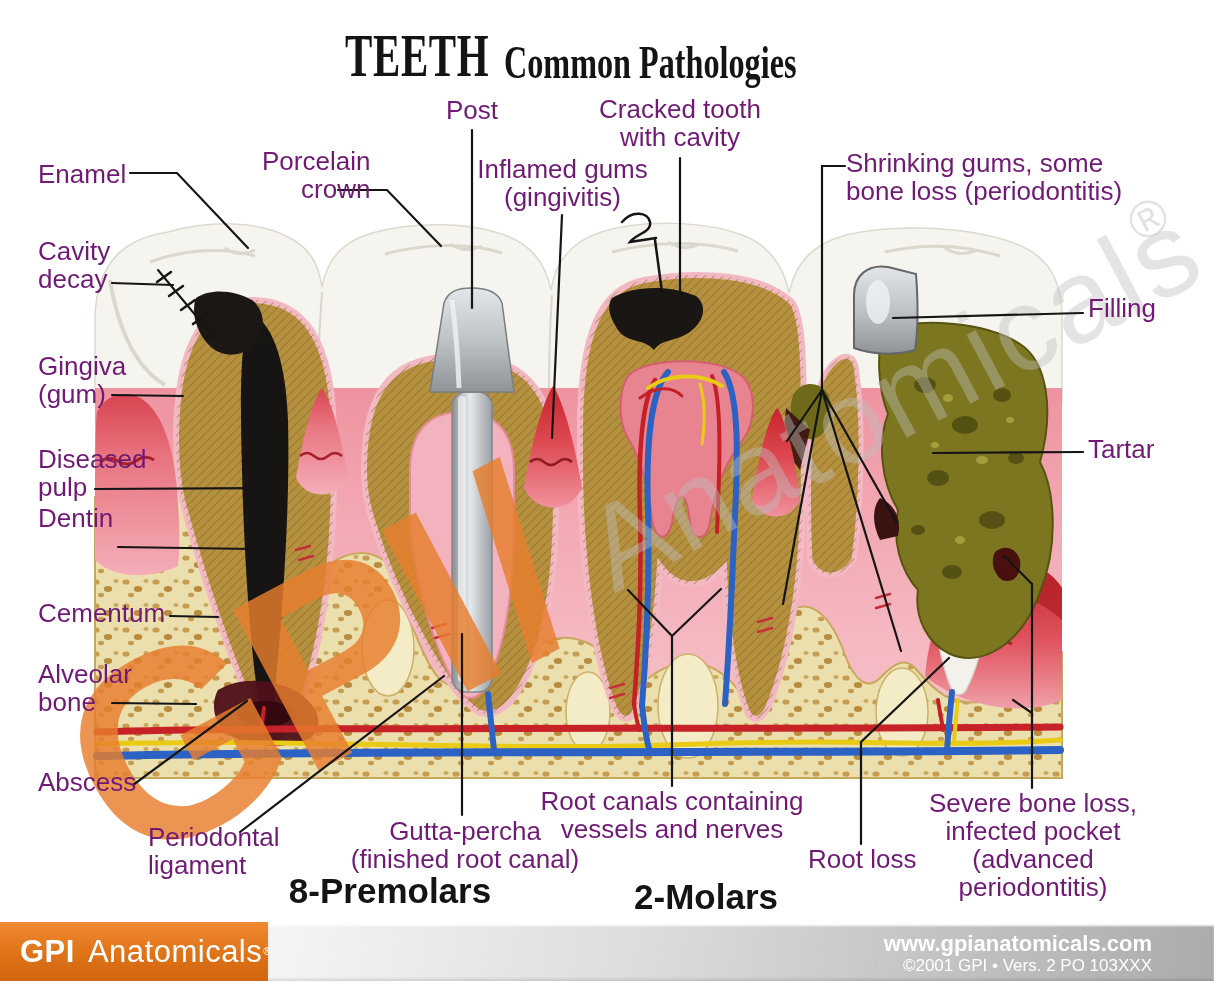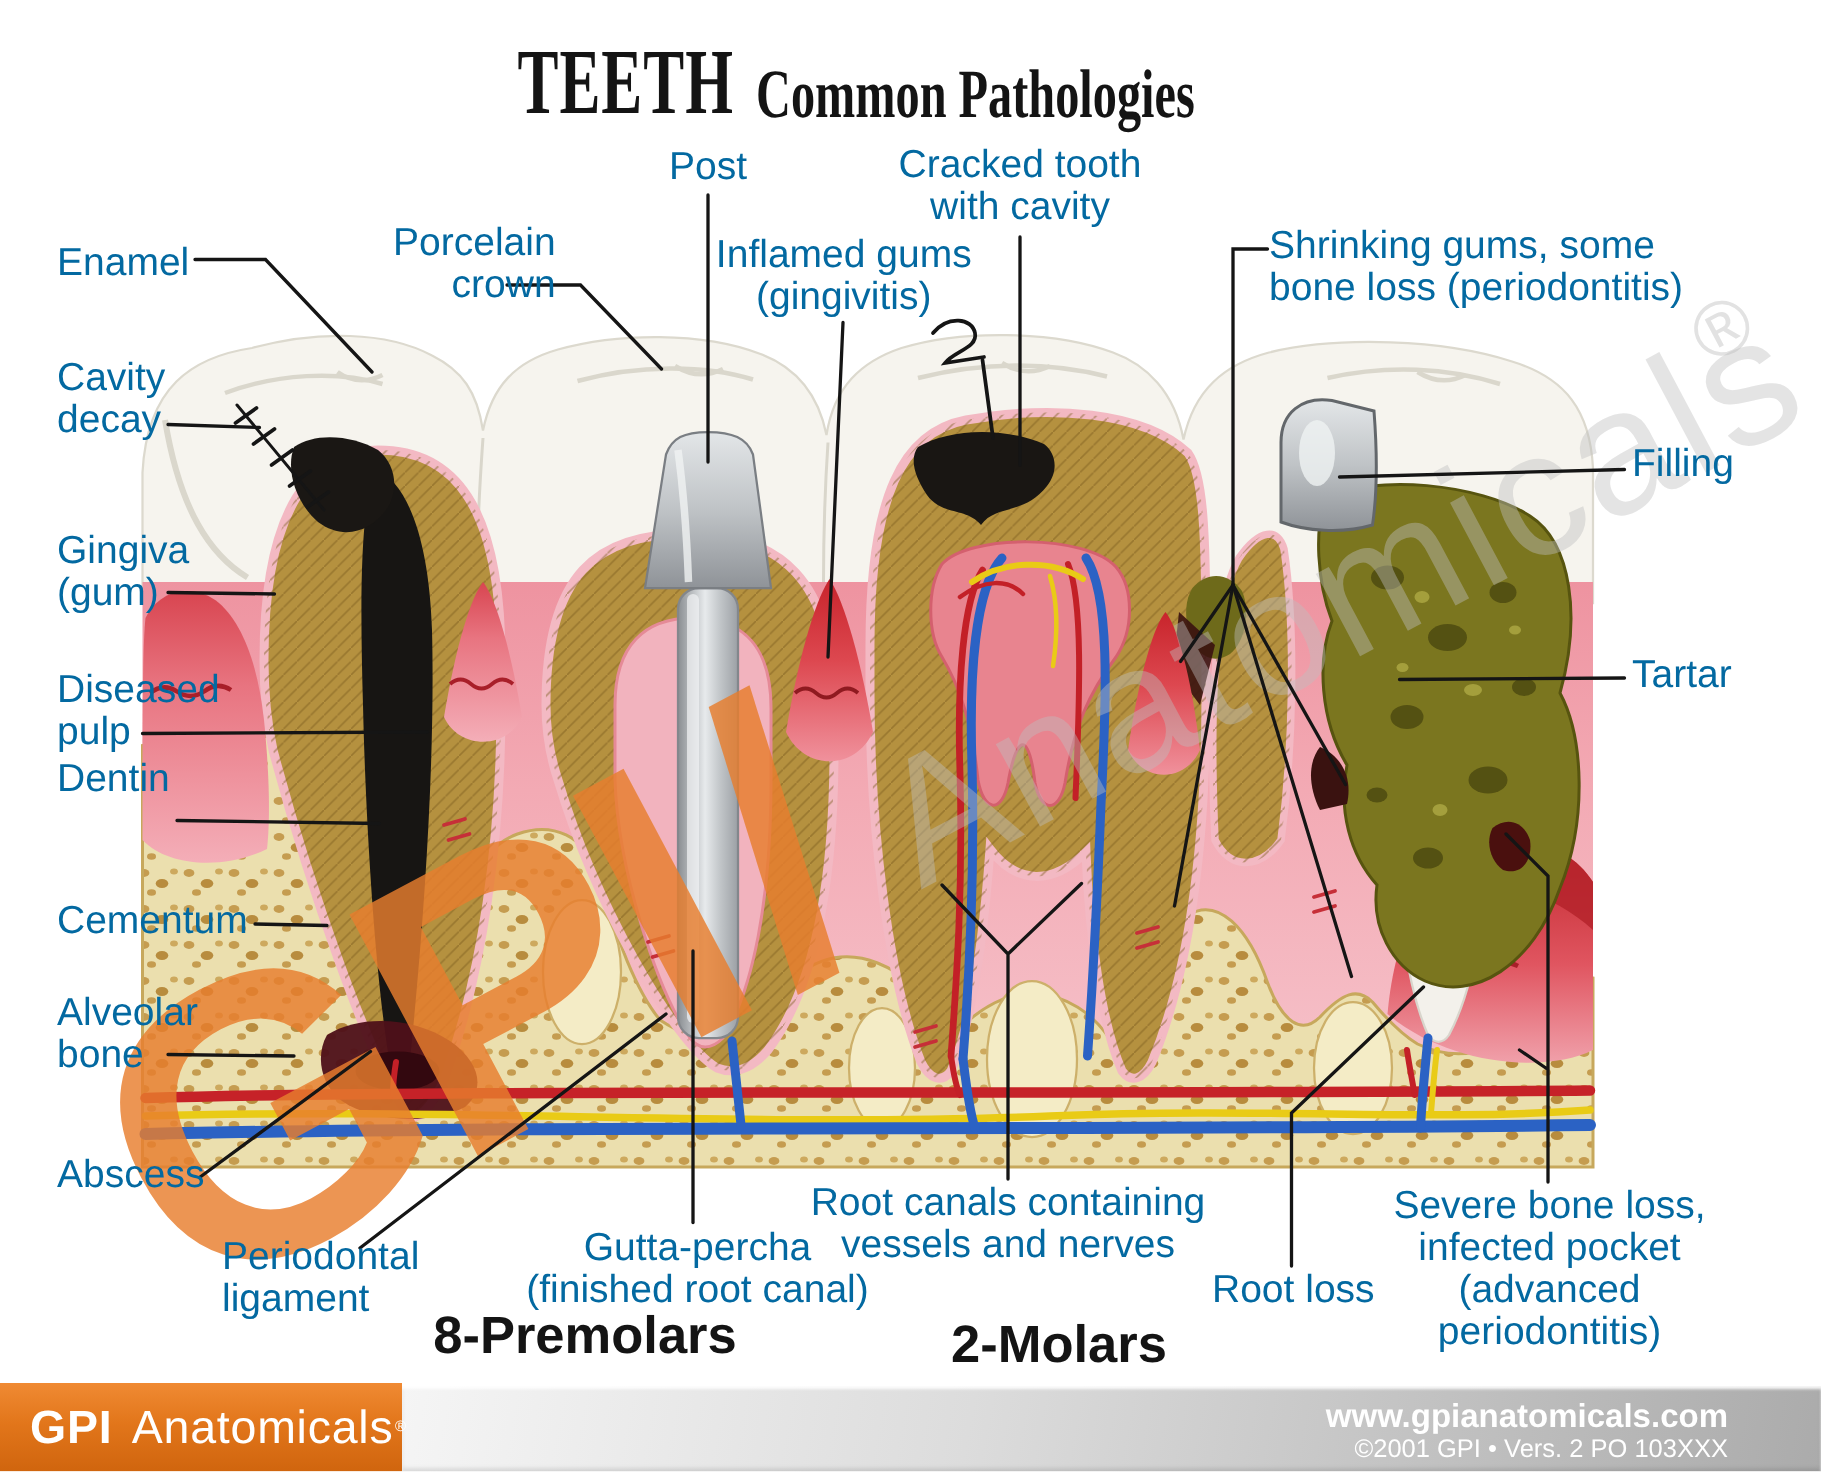--- a/index.html
+++ b/index.html
@@ -3,21 +3,21 @@
 <meta charset="utf-8">
 <style>
   html,body{margin:0;padding:0;background:#ffffff;}
   .stage{position:relative;width:1214px;height:981px;background:#ffffff;overflow:hidden;
          font-family:"Liberation Sans",sans-serif;color:#141414;}
   .stage svg{position:absolute;left:0;top:0;}
   .t1{position:absolute;left:345px;top:24px;font:bold 62px/1 "Liberation Serif",serif;
       transform:scale(.66,1);transform-origin:left top;letter-spacing:1px;}
   .t2{position:absolute;left:504px;top:40px;font:bold 46px/1 "Liberation Serif",serif;
       transform:scale(.70,1);transform-origin:left top;}
-  .lbl{position:absolute;font:26px/28px "Liberation Sans",sans-serif;color:#0369a1;white-space:pre-line;}
+  .lbl{position:absolute;font:26px/28px "Liberation Sans",sans-serif;color:#701a75;white-space:pre-line;}
   .ctr{text-align:center;}
   .big{position:absolute;font:bold 35px/1 "Liberation Sans",sans-serif;text-align:center;white-space:pre-line;}
   .footer{position:absolute;left:0;top:922px;width:1214px;height:59px;}
   .f-orange{position:absolute;left:0;top:0;width:268px;height:59px;
             background:linear-gradient(180deg,#F08A33 0%,#E2761B 45%,#D0650E 100%);
             display:flex;align-items:center;padding-left:20px;box-sizing:border-box;}
   .f-gpi{font:bold 31px/1 "Liberation Sans",sans-serif;color:#fff;letter-spacing:.5px;}
   .f-div{display:inline-block;width:2px;height:36px;background:#fff;margin:0 6px 0 7px;}
   .f-anat{font:400 31px/1 "Liberation Sans",sans-serif;color:#fff;letter-spacing:.5px;}
   .f-reg{font:400 10px/1 "Liberation Sans",sans-serif;color:#fff;vertical-align:-8px;margin-left:1px;}

